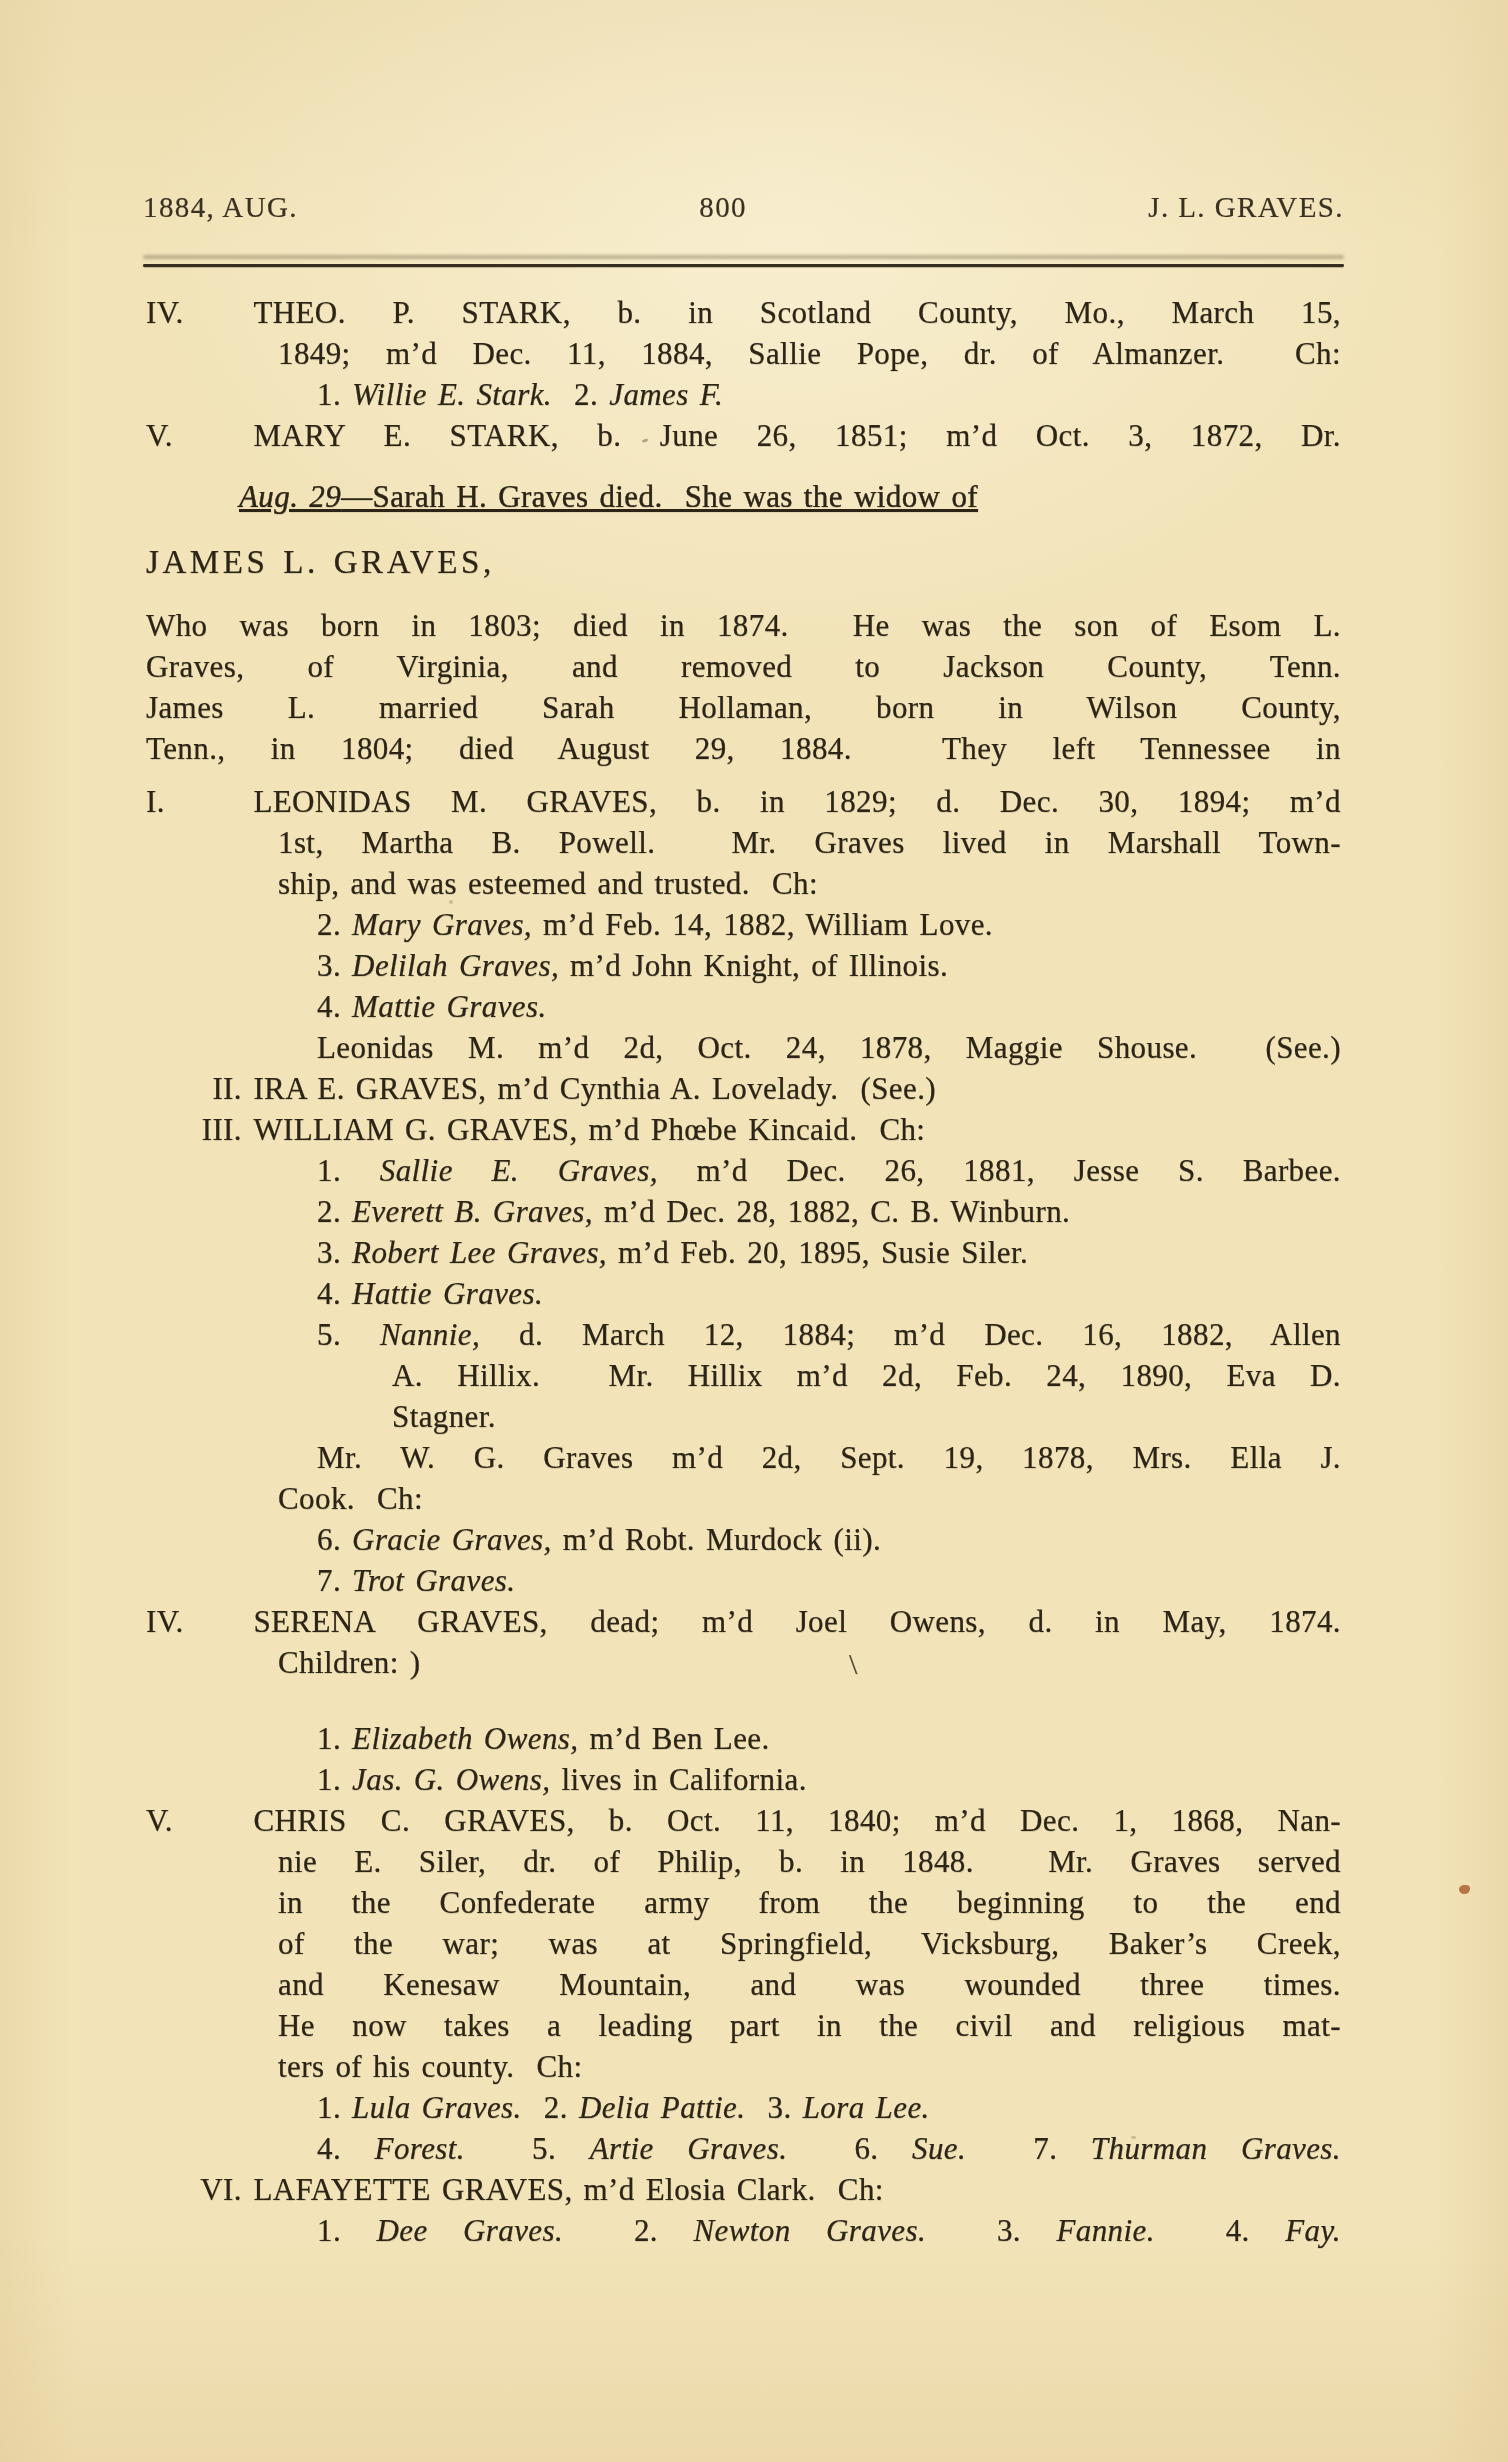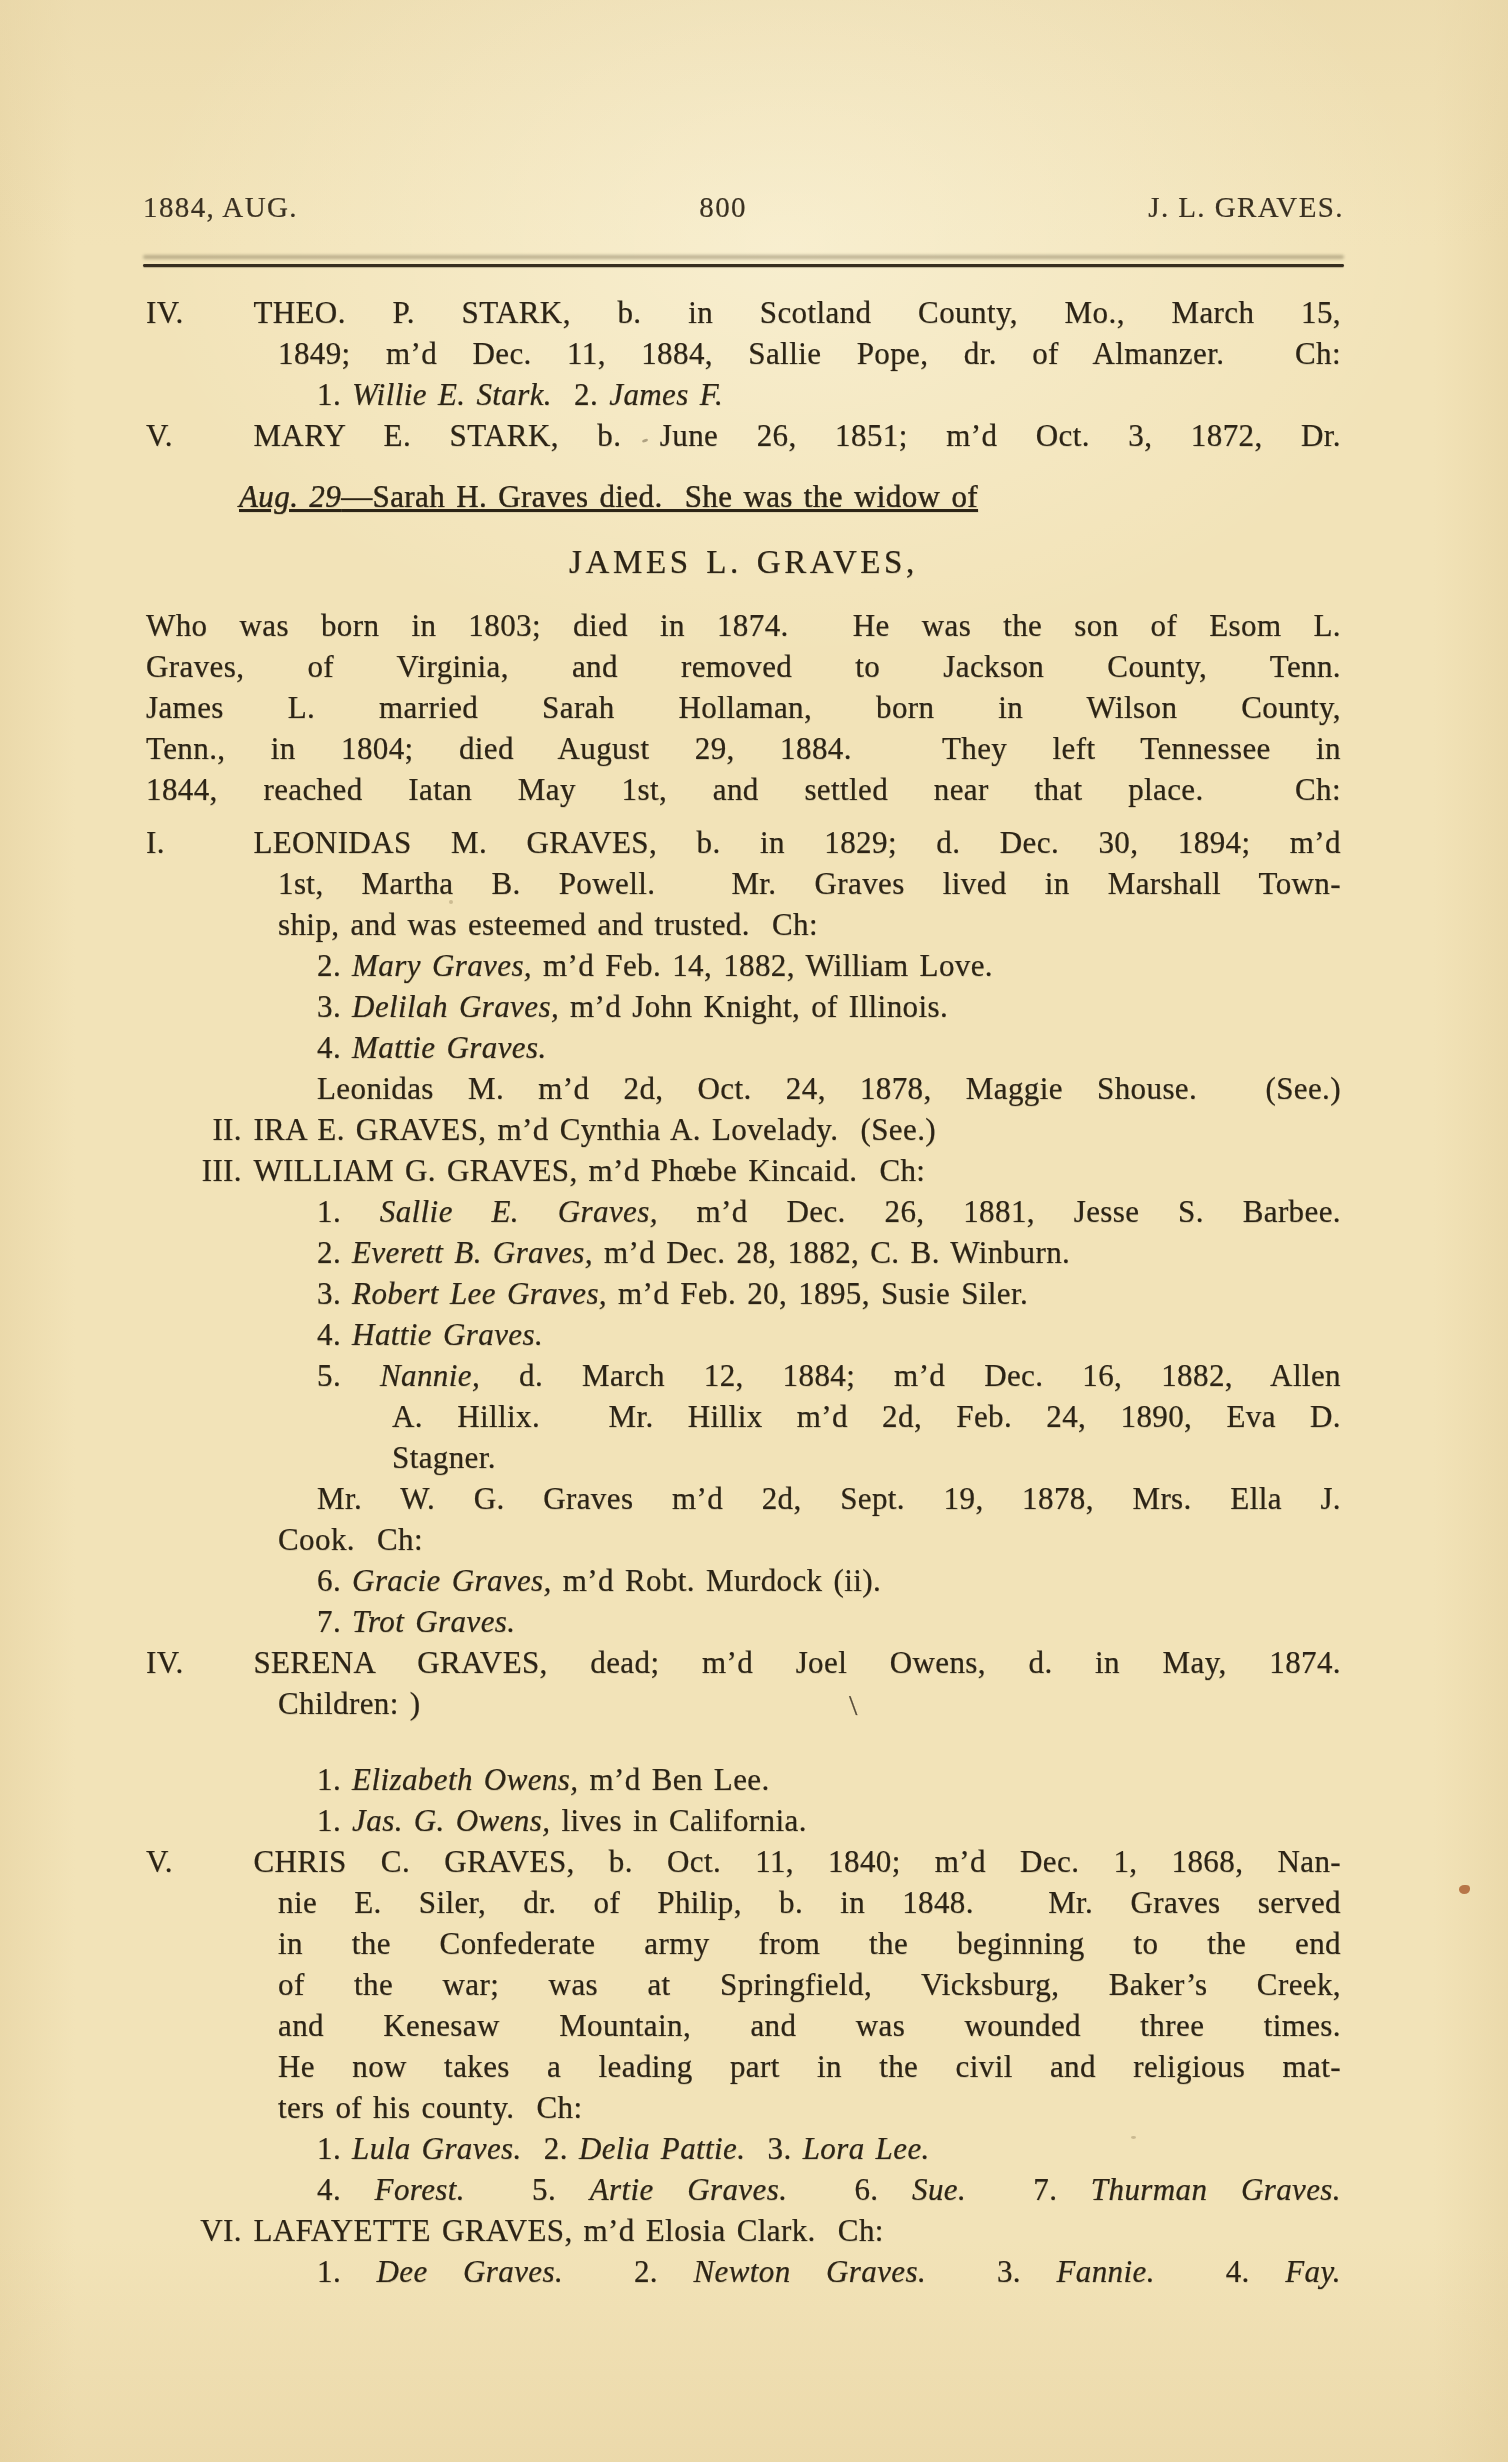--- a/index.html
+++ b/index.html
@@ -34,21 +34,21 @@
     -webkit-text-stroke:0.2px #2c2416;
     text-shadow:0.4px 0.6px 0 rgba(46,37,23,0.15);
   }
   .line{white-space:pre-wrap;position:relative;}
   .j{text-align:justify;text-align-last:justify;}
   .p{padding-left:0;}
   .rc{padding-left:132px;}
   .ch{padding-left:171px;}
   .cc{padding-left:246px;}
   .aug{padding-left:93px;text-decoration:underline;}
-  .head{text-align:center;font-size:33px;letter-spacing:3.6px;line-height:44px;}
+  .head{font-size:33px;letter-spacing:3.6px;line-height:44px;}
   .rn{display:inline-block;width:96px;text-align:right;margin-right:11.4px;}
   .em{font-style:italic;}
   .gap-a{margin-top:20px;}
   .gap-b{margin-top:23px;}
   .gap-c{margin-top:21.4px;}
   .gap-d{margin-top:11.4px;}
   .gap-e{margin-top:35px;}
   .slash{
     position:absolute;left:703px;top:1.4px;
     font-size:30px;color:#3a3022;opacity:0.85;
@@ -82,21 +82,20 @@
     <div class="line e j"><span class="rn">IV.</span><span>THEO. P. STARK, b. in Scotland County, Mo., March 15,</span></div>
     <div class="line rc j"><span>1849; m’d Dec. 11, 1884, Sallie Pope, dr. of Almanzer.  Ch:</span></div>
     <div class="line ch"><span>1. </span><span class="em">Willie E. Stark.</span><span>  2. </span><span class="em">James F.</span></div>
     <div class="line e j"><span class="rn">V.</span><span>MARY E. STARK, b. June 26, 1851; m’d Oct. 3, 1872, Dr.</span></div>
     <div class="line aug gap-a"><span class="em">Aug. 29</span><span>—Sarah H. Graves died.  She was the widow of</span></div>
     <div class="line head gap-b"><span>JAMES L. GRAVES,</span></div>
     <div class="line p j gap-c"><span>Who was born in 1803; died in 1874.  He was the son of Esom L.</span></div>
     <div class="line p j"><span>Graves, of Virginia, and removed to Jackson County, Tenn.</span></div>
     <div class="line p j"><span>James L. married Sarah Hollaman, born in Wilson County,</span></div>
     <div class="line p j"><span>Tenn., in 1804; died August 29, 1884.  They left Tennessee in</span></div>
-    <div class="line p j"><span>1844, reached Iatan May 1st, and settled near that place.  Ch:</span></div>
     <div class="line e j gap-d"><span class="rn">I.</span><span>LEONIDAS M. GRAVES, b. in 1829; d. Dec. 30, 1894; m’d</span></div>
     <div class="line rc j"><span>1st, Martha B. Powell.  Mr. Graves lived in Marshall Town-</span></div>
     <div class="line rc"><span>ship, and was esteemed and trusted.  Ch:</span></div>
     <div class="line ch"><span>2. </span><span class="em">Mary Graves,</span><span> m’d Feb. 14, 1882, William Love.</span></div>
     <div class="line ch"><span>3. </span><span class="em">Delilah Graves,</span><span> m’d John Knight, of Illinois.</span></div>
     <div class="line ch"><span>4. </span><span class="em">Mattie Graves.</span></div>
     <div class="line ch j"><span>Leonidas M. m’d 2d, Oct. 24, 1878, Maggie Shouse.  (See.)</span></div>
     <div class="line e"><span class="rn">II.</span><span>IRA E. GRAVES, m’d Cynthia A. Lovelady.  (See.)</span></div>
     <div class="line e"><span class="rn">III.</span><span>WILLIAM G. GRAVES, m’d Phœbe Kincaid.  Ch:</span></div>
     <div class="line ch j"><span>1. </span><span class="em">Sallie E. Graves,</span><span> m’d Dec. 26, 1881, Jesse S. Barbee.</span></div>

